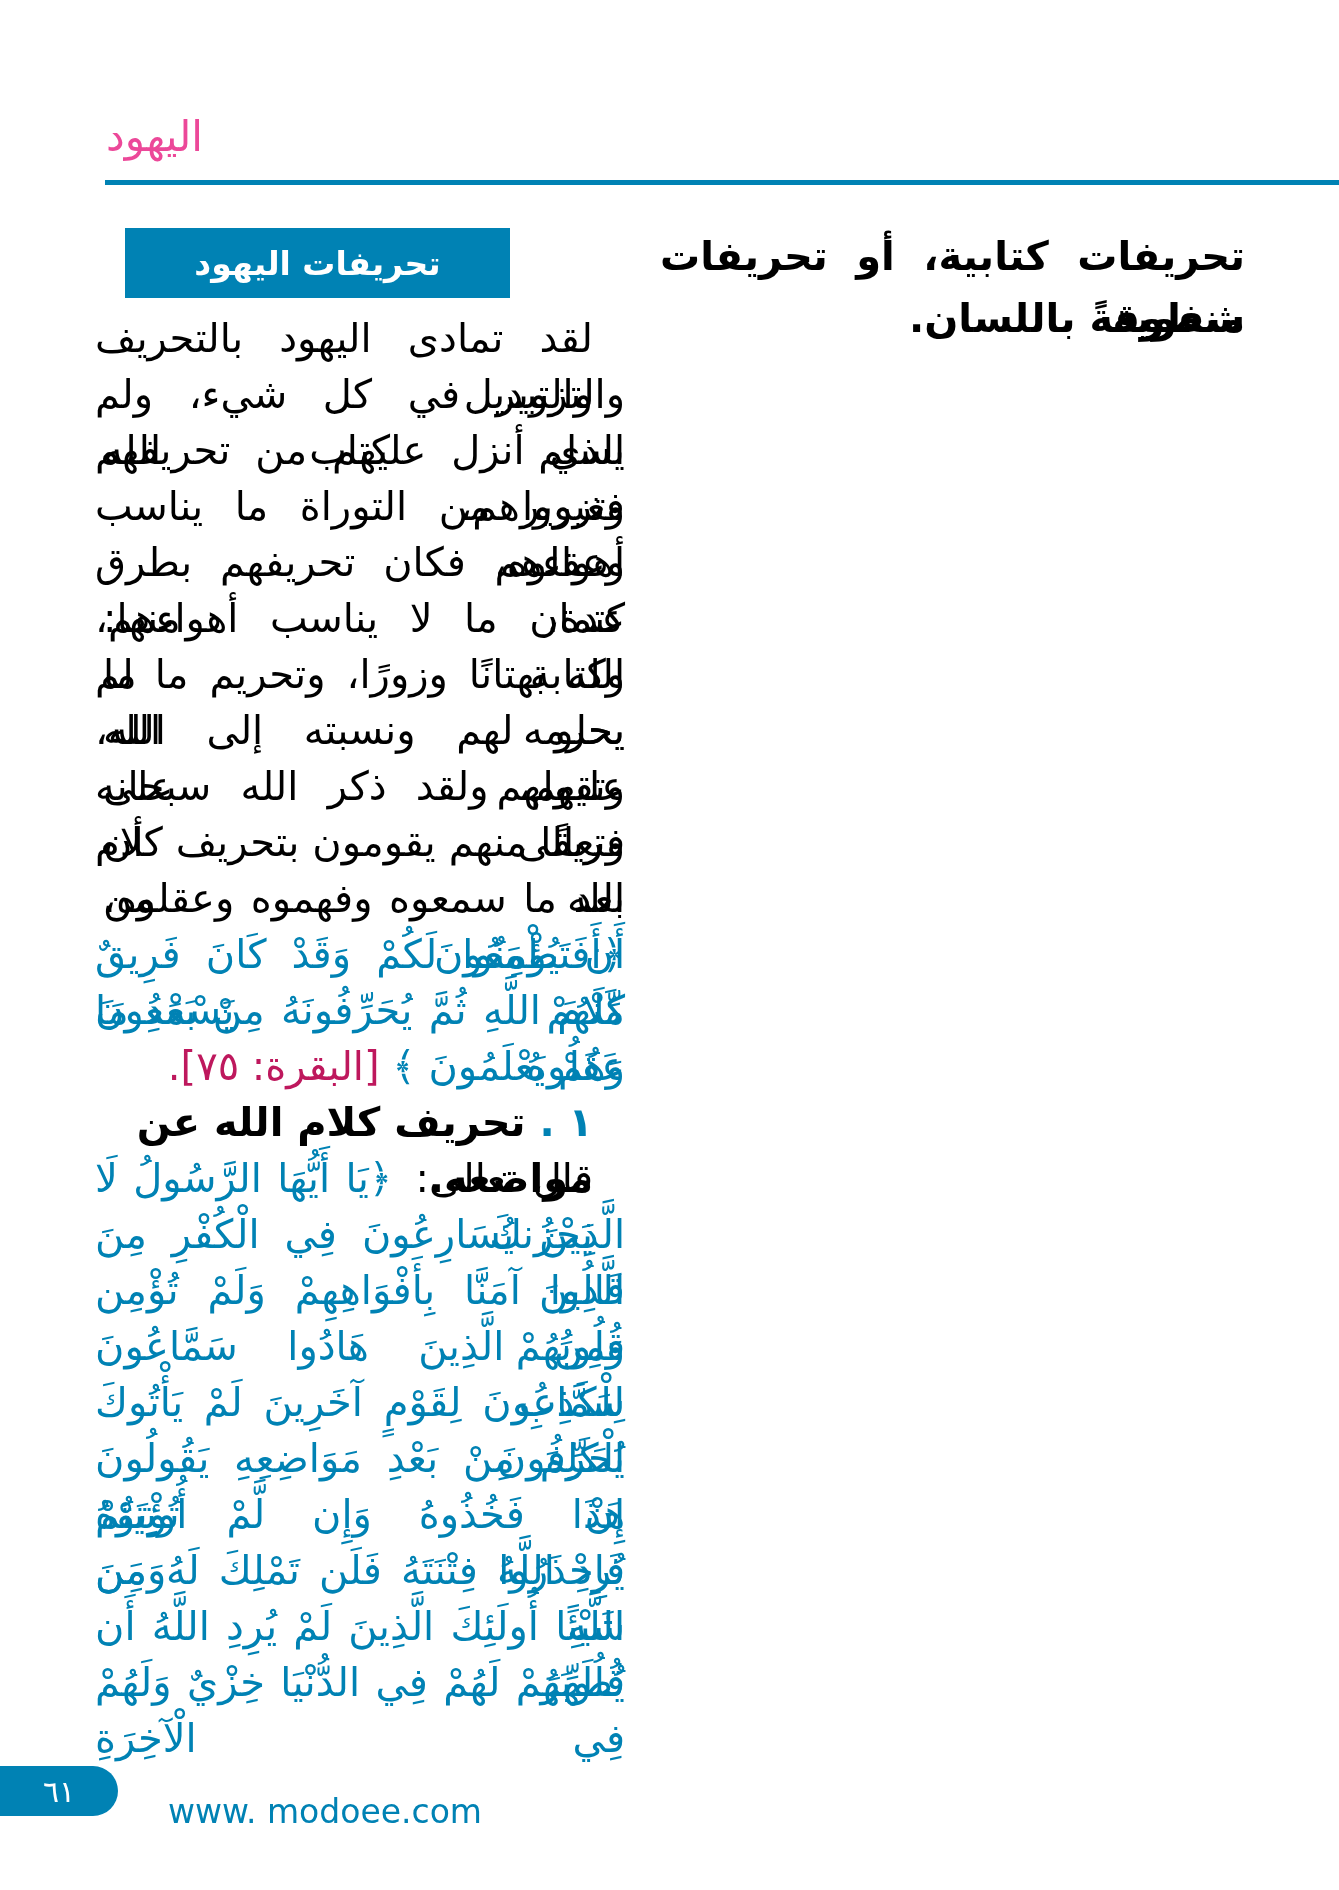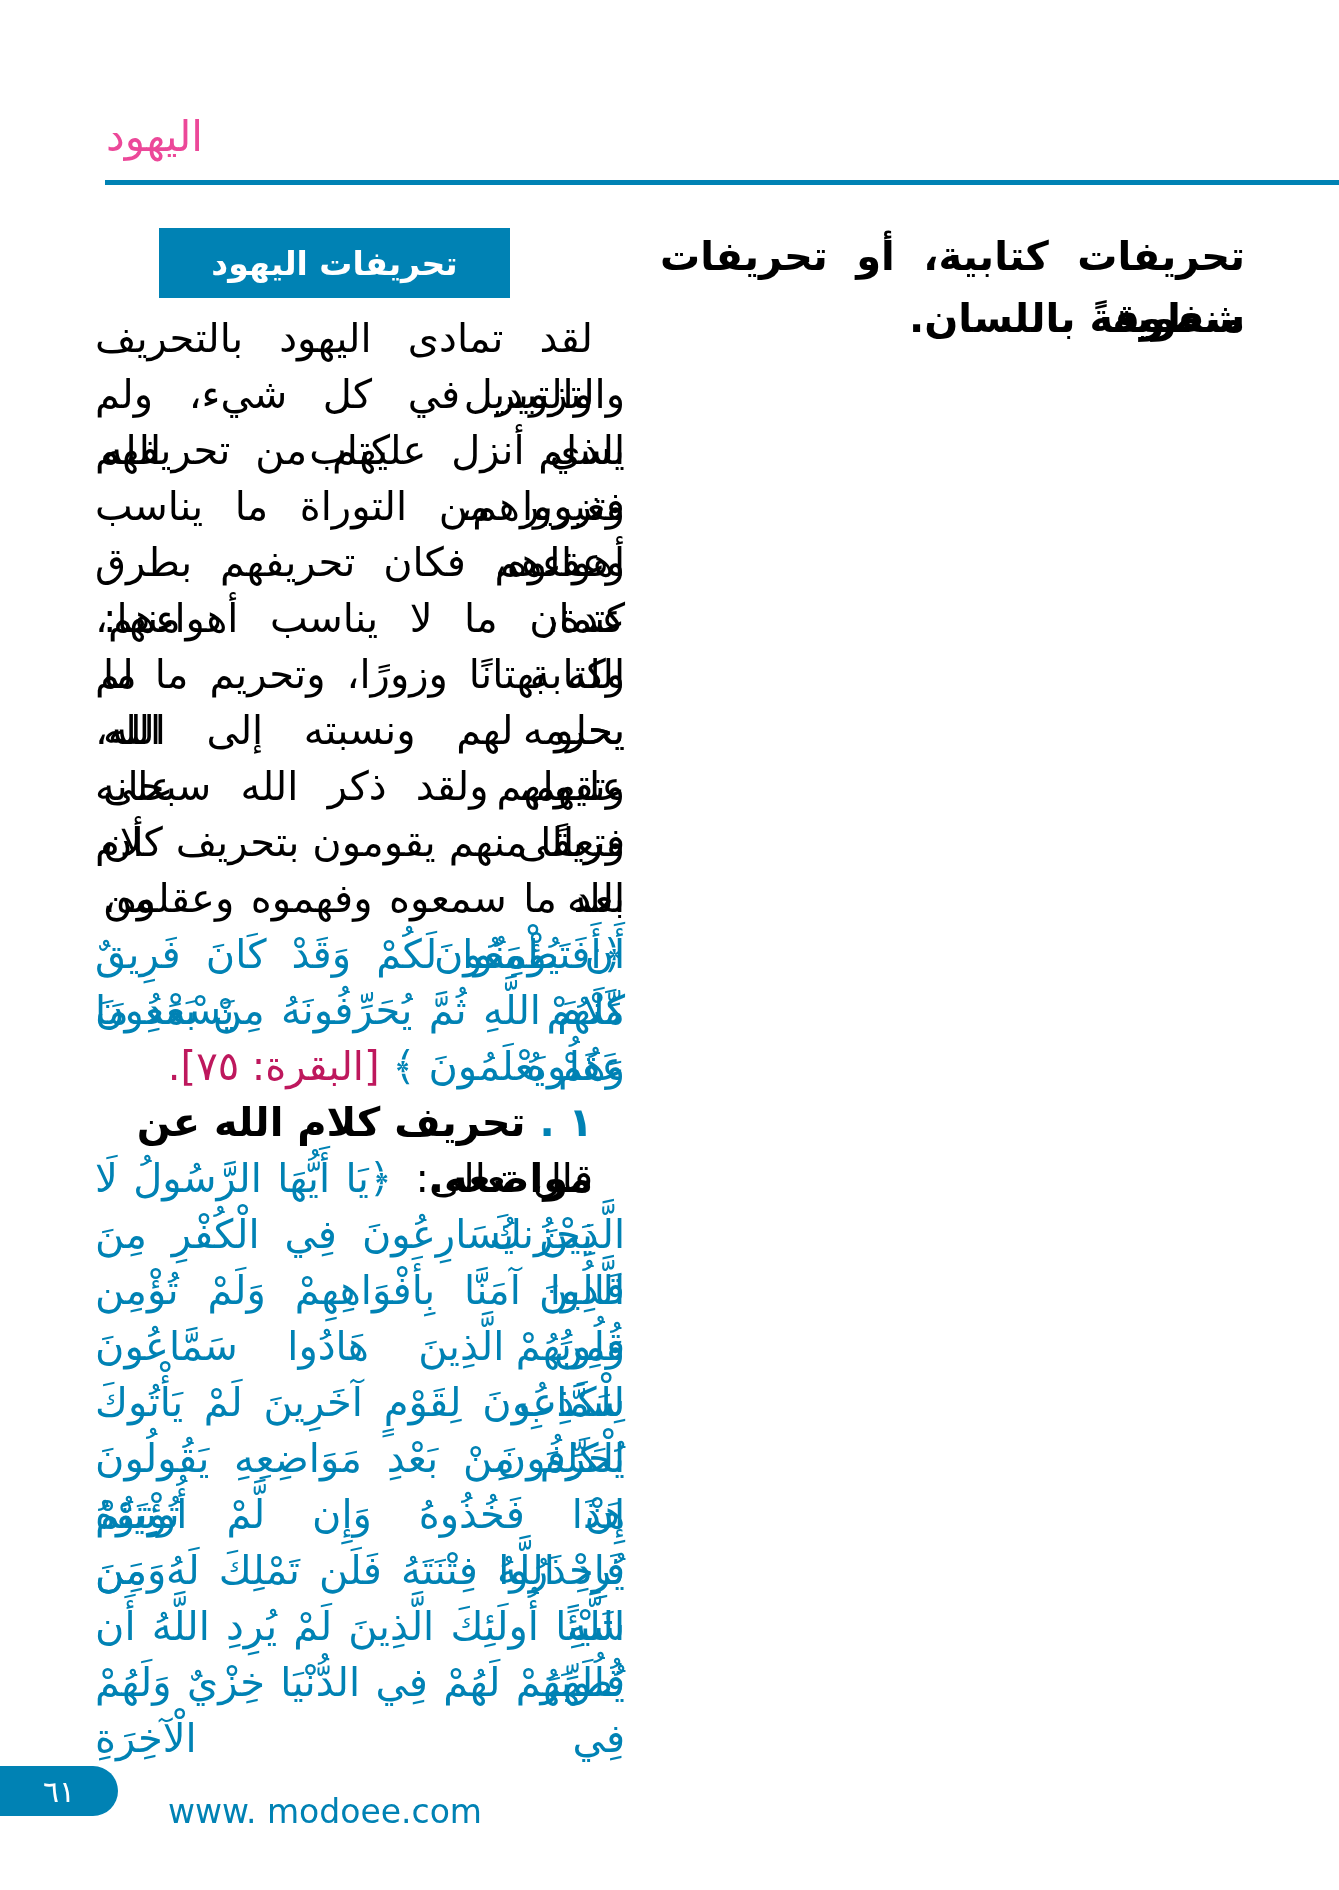--- a/index.html
+++ b/index.html
@@ -35,21 +35,21 @@
     font-weight:bold; line-height:62px; height:62px; padding-top:10px;
   }
   .line.justify{ text-align:justify; text-align-last:justify; }
   .line.indent{ padding-right:32px; }
   .seg-normal{ color:#000;margin-left:8px; }
   .seg-bold{ color:#000; font-weight:bold; }
   .seg-quran{ color:#0082b4; }
   .seg-ref{ color:#be185d; }
   .seg-num{ color:#0082b4; font-weight:bold; }
   .section-box{
-    width:351px; height:70px; margin:13px 115px 12px 0;
+    width:385px; height:70px; margin:13px 115px 12px 0;
     background:#0082b4; display:flex; align-items:center; justify-content:center;
   }
   .section-box span{
     color:#ffffff; font-size:33px; font-weight:bold;
   }
   .footer-num{
     position:absolute; left:0; top:1766px; width:118px; height:50px;
     background:#0082b4; border-radius:0 33px 33px 0;
     display:flex; align-items:center; justify-content:center;
   }

